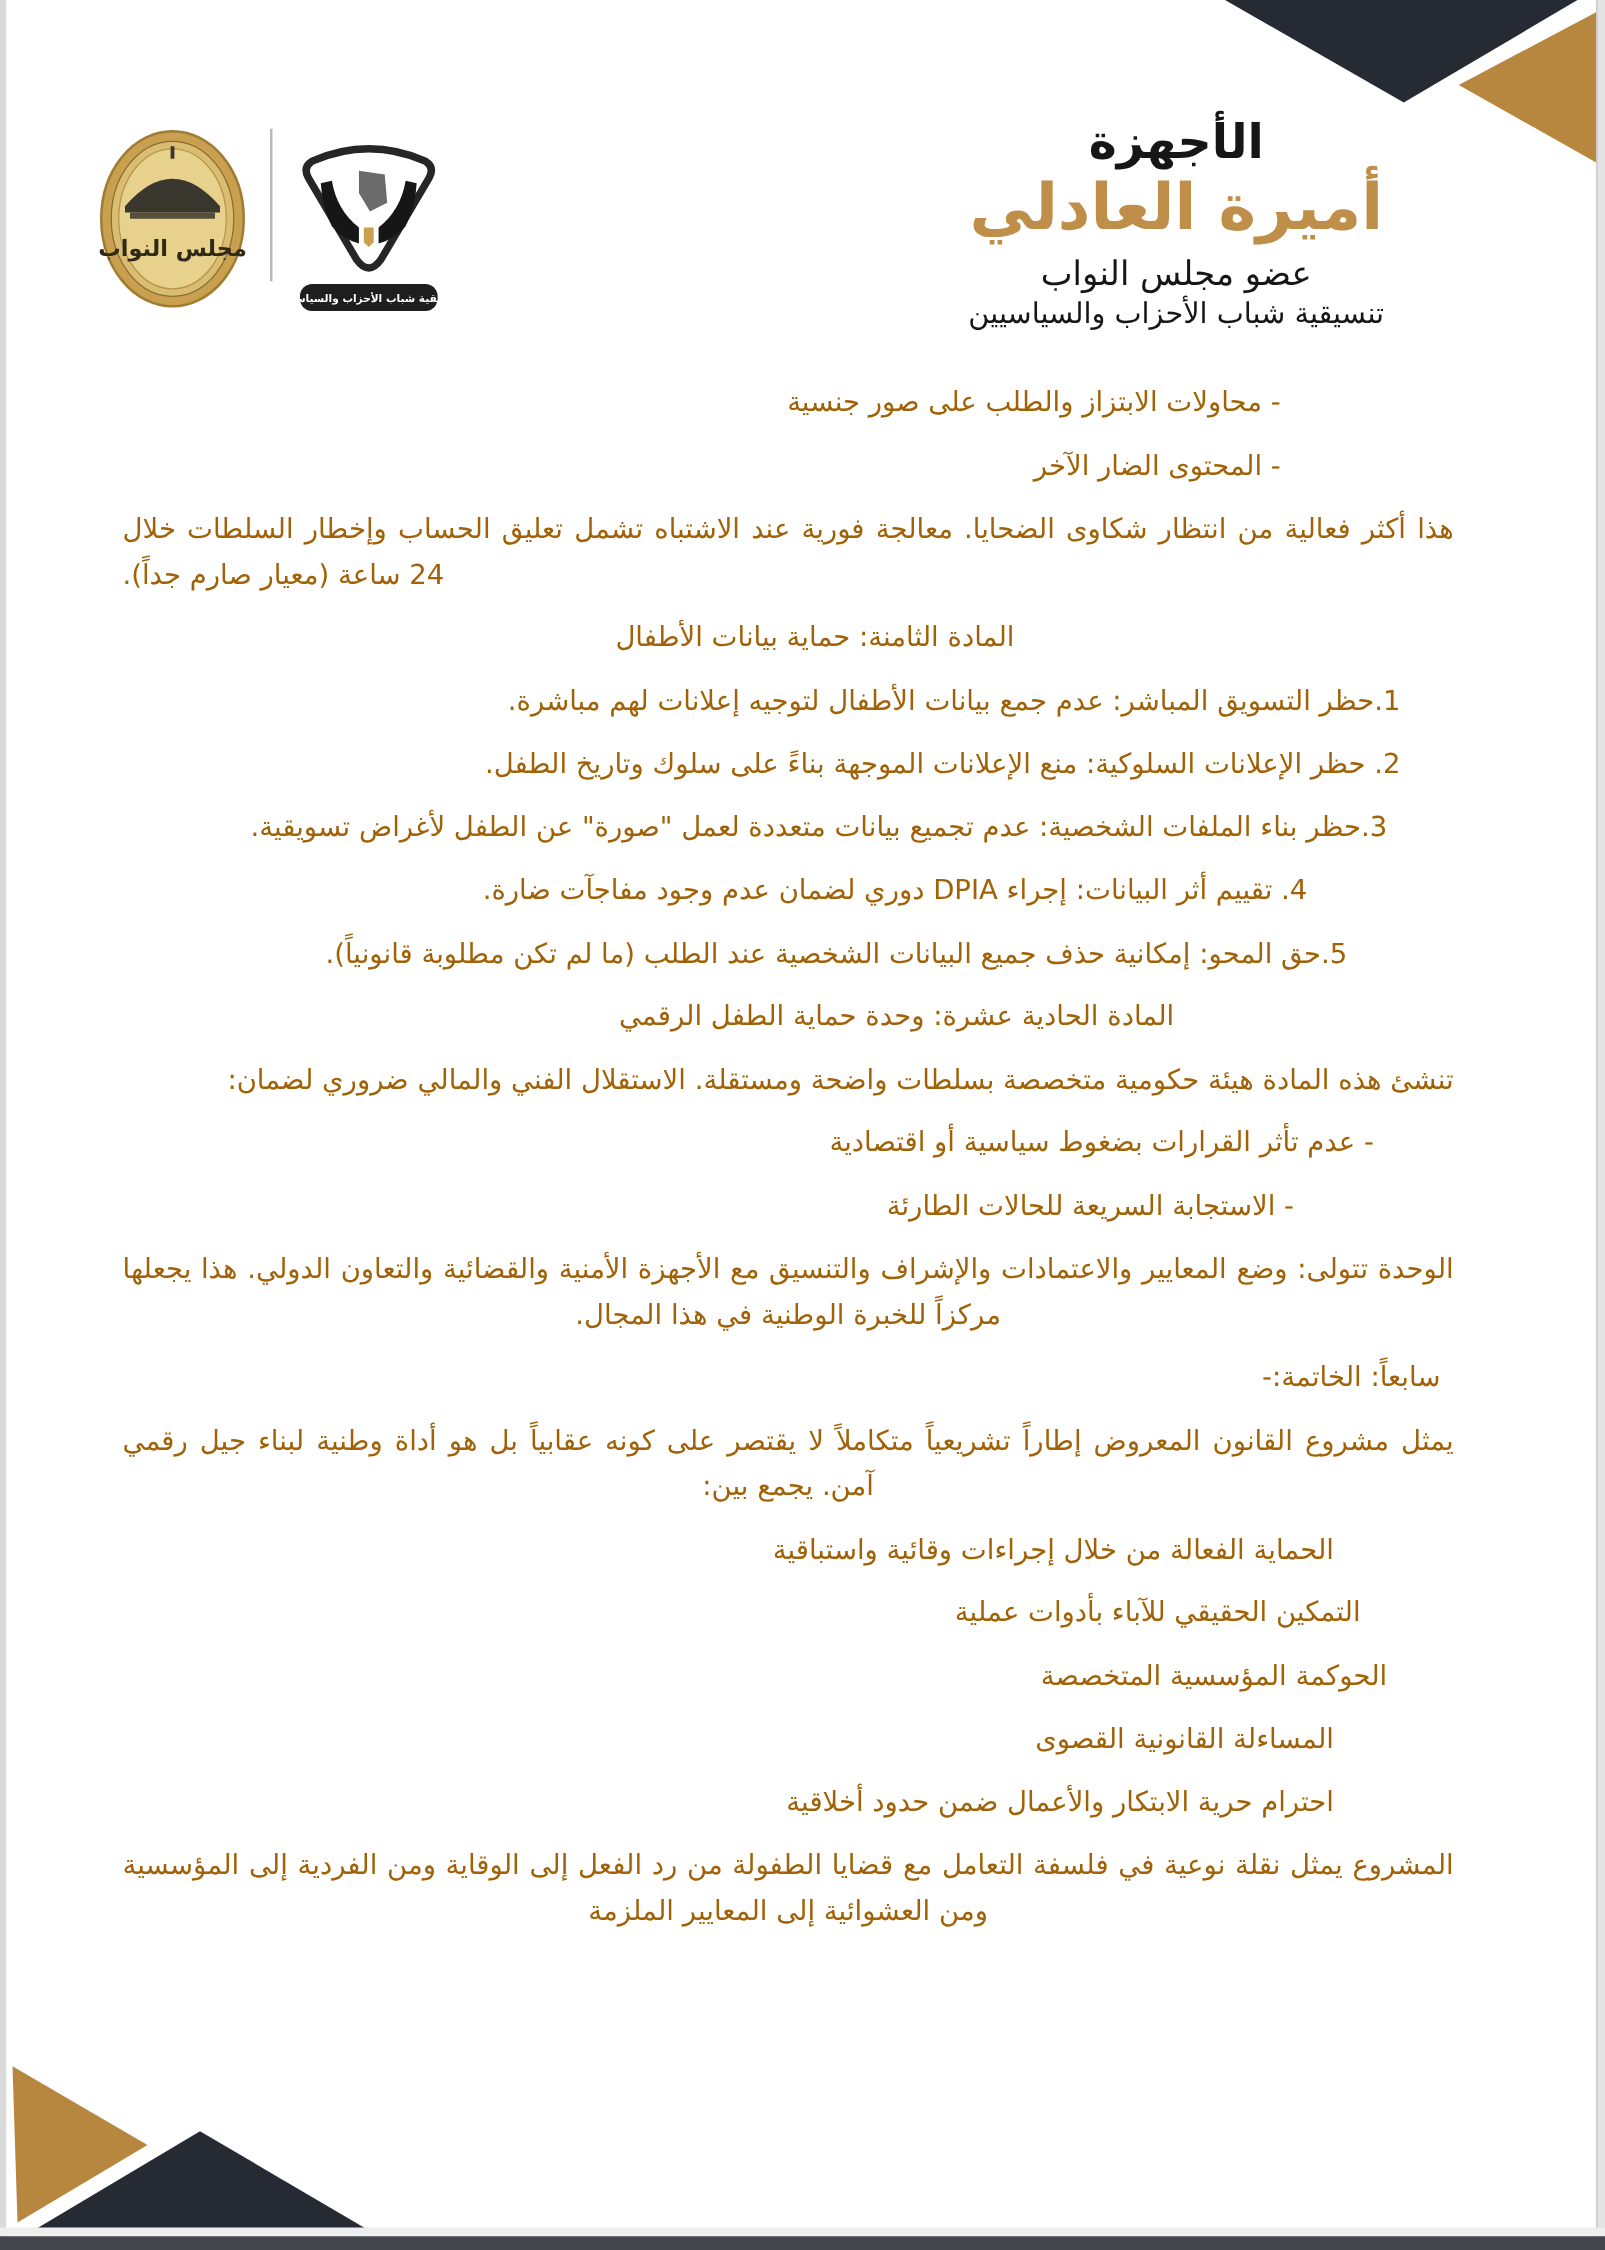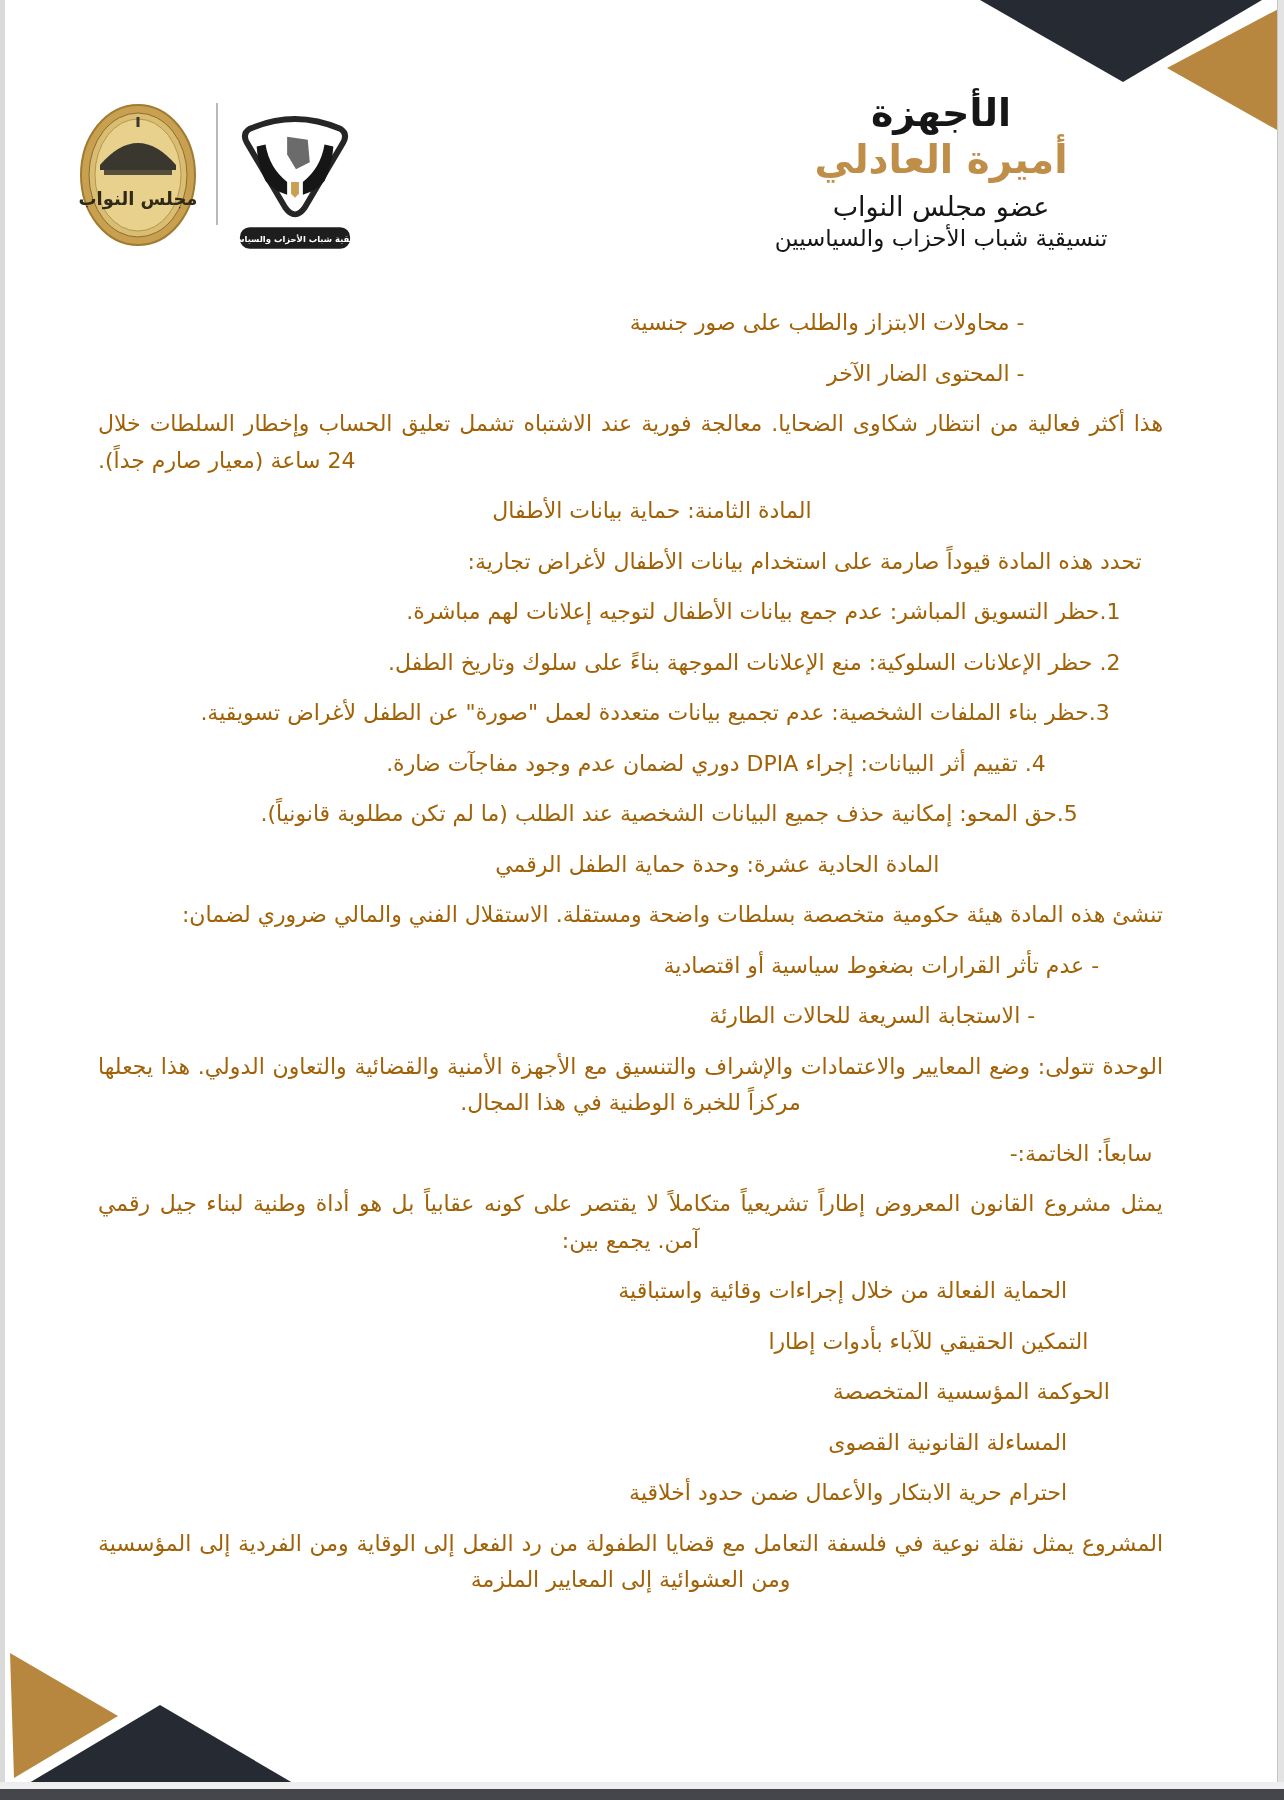--- a/index.html
+++ b/index.html
@@ -13,21 +13,21 @@
   .edge-right{position:absolute;right:0;top:0;width:6px;height:100%;background:#e3e3e3;border-left:1px solid #c6c6c6;}
   .edge-bottom-light{position:absolute;left:0;bottom:11px;width:100%;height:7px;background:#eeeeee;}
   .edge-bottom-bar{position:absolute;left:0;bottom:0;width:100%;height:11px;background:#45454c;}
   
   .deco{position:absolute;left:0;top:0;width:1284px;height:1800px;pointer-events:none;}
   
   .logos{position:absolute;left:78px;top:103px;display:flex;gap:18px;direction:ltr;}
   .logo-divider{width:2px;height:122px;background:#b9b9b9;}
   .title-block{position:absolute;right:128px;top:92px;width:430px;text-align:center;color:#161616;}
   .title-role{font-size:38px;font-weight:bold;line-height:1.15;letter-spacing:-1px;}
-  .title-name{font-size:39px;font-weight:bold;color:#bf8e48;line-height:1.15;margin-top:2px;letter-spacing:-1px;}
+  .title-name{font-size:51px;font-weight:bold;color:#bf8e48;line-height:1.15;margin-top:2px;letter-spacing:-1px;}
   .title-sub1{font-size:27px;font-weight:400;margin-top:8px;}
   .title-sub2{font-size:23px;margin-top:3px;}
   
   .doc-body{
     position:absolute;top:305px;right:121px;left:98px;
     font-size:22px;line-height:1.66;color:#a16207;text-align:right;
   }
   .doc-body p{margin:0 0 14px 0;}
   .r1{margin-left:0;margin-right:1%!important;}
   .r2{margin-right:2%!important;}
@@ -90,34 +90,33 @@
     <div class="title-name">أميرة العادلي</div>
     <div class="title-sub1">عضو مجلس النواب</div>
     <div class="title-sub2">تنسيقية شباب الأحزاب والسياسيين</div>
   </div>
 
   <main class="doc-body">
     <p class="r13">- محاولات الابتزاز والطلب على صور جنسية</p>
     <p class="r13">- المحتوى الضار الآخر</p>
     <p class="just-l">هذا أكثر فعالية من انتظار شكاوى الضحايا. معالجة فورية عند الاشتباه تشمل تعليق الحساب وإخطار السلطات خلال 24 ساعة (معيار صارم جداً).</p>
     <p class="r33">المادة الثامنة: حماية بيانات الأطفال</p>
-    <p class="r2">تحدد هذه المادة قيوداً صارمة على استخدام بيانات الأطفال لأغراض تجارية:</p>
     <p class="r4">1.حظر التسويق المباشر: عدم جمع بيانات الأطفال لتوجيه إعلانات لهم مباشرة.</p>
     <p class="r4">2. حظر الإعلانات السلوكية: منع الإعلانات الموجهة بناءً على سلوك وتاريخ الطفل.</p>
     <p class="r5">3.حظر بناء الملفات الشخصية: عدم تجميع بيانات متعددة لعمل "صورة" عن الطفل لأغراض تسويقية.</p>
     <p class="r11">4. تقييم أثر البيانات: إجراء DPIA دوري لضمان عدم وجود مفاجآت ضارة.</p>
     <p class="r8">5.حق المحو: إمكانية حذف جميع البيانات الشخصية عند الطلب (ما لم تكن مطلوبة قانونياً).</p>
     <p class="r21">المادة الحادية عشرة: وحدة حماية الطفل الرقمي</p>
     <p>تنشئ هذه المادة هيئة حكومية متخصصة بسلطات واضحة ومستقلة. الاستقلال الفني والمالي ضروري لضمان:</p>
     <p class="r6">- عدم تأثر القرارات بضغوط سياسية أو اقتصادية</p>
     <p class="r12">- الاستجابة السريعة للحالات الطارئة</p>
     <p class="just-c">الوحدة تتولى: وضع المعايير والاعتمادات والإشراف والتنسيق مع الأجهزة الأمنية والقضائية والتعاون الدولي. هذا يجعلها مركزاً للخبرة الوطنية في هذا المجال.</p>
     <p class="r1">سابعاً: الخاتمة:-</p>
     <p class="just-c">يمثل مشروع القانون المعروض إطاراً تشريعياً متكاملاً لا يقتصر على كونه عقابياً بل هو أداة وطنية لبناء جيل رقمي آمن. يجمع بين:</p>
     <p class="r9">الحماية الفعالة من خلال إجراءات وقائية واستباقية</p>
-    <p class="r7">التمكين الحقيقي للآباء بأدوات إطارا</p>
+    <p class="r7">التمكين الحقيقي للآباء بأدوات عملية</p>
     <p class="r5">الحوكمة المؤسسية المتخصصة</p>
     <p class="r9">المساءلة القانونية القصوى</p>
     <p class="r9">احترام حرية الابتكار والأعمال ضمن حدود أخلاقية</p>
     <p class="just-c">المشروع يمثل نقلة نوعية في فلسفة التعامل مع قضايا الطفولة من رد الفعل إلى الوقاية ومن الفردية إلى المؤسسية ومن العشوائية إلى المعايير الملزمة</p>
   </main>
 
 </div>
 
 </body></html>

